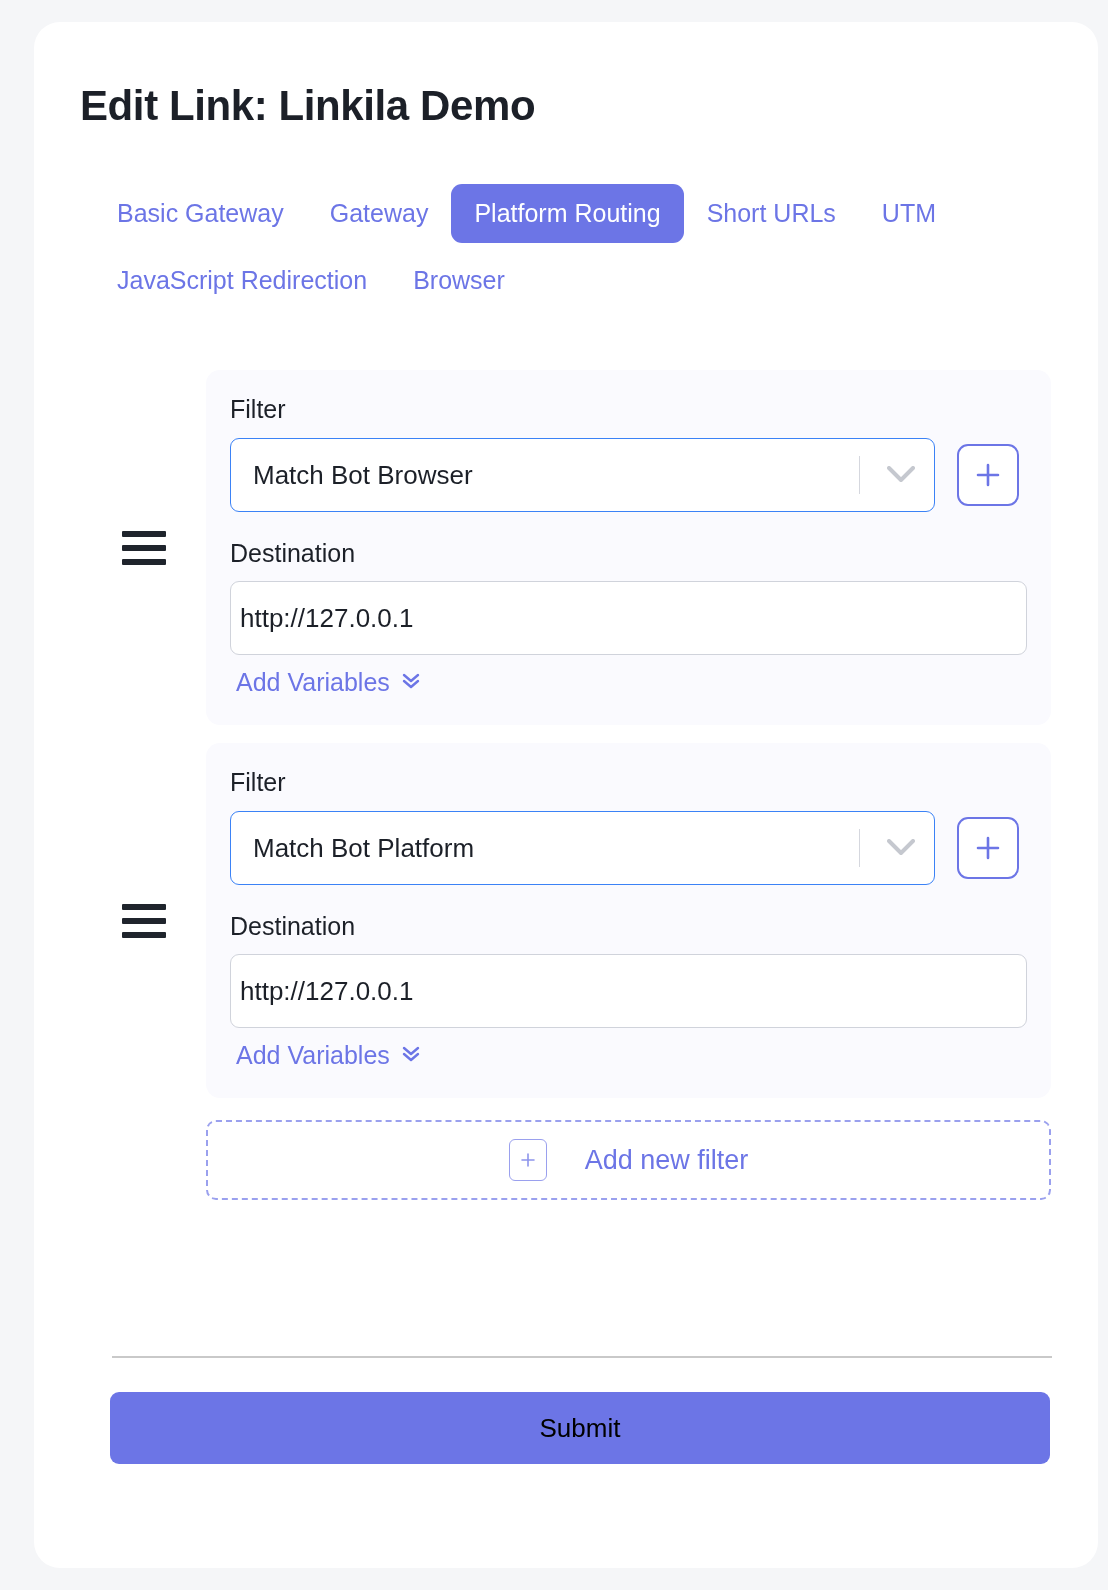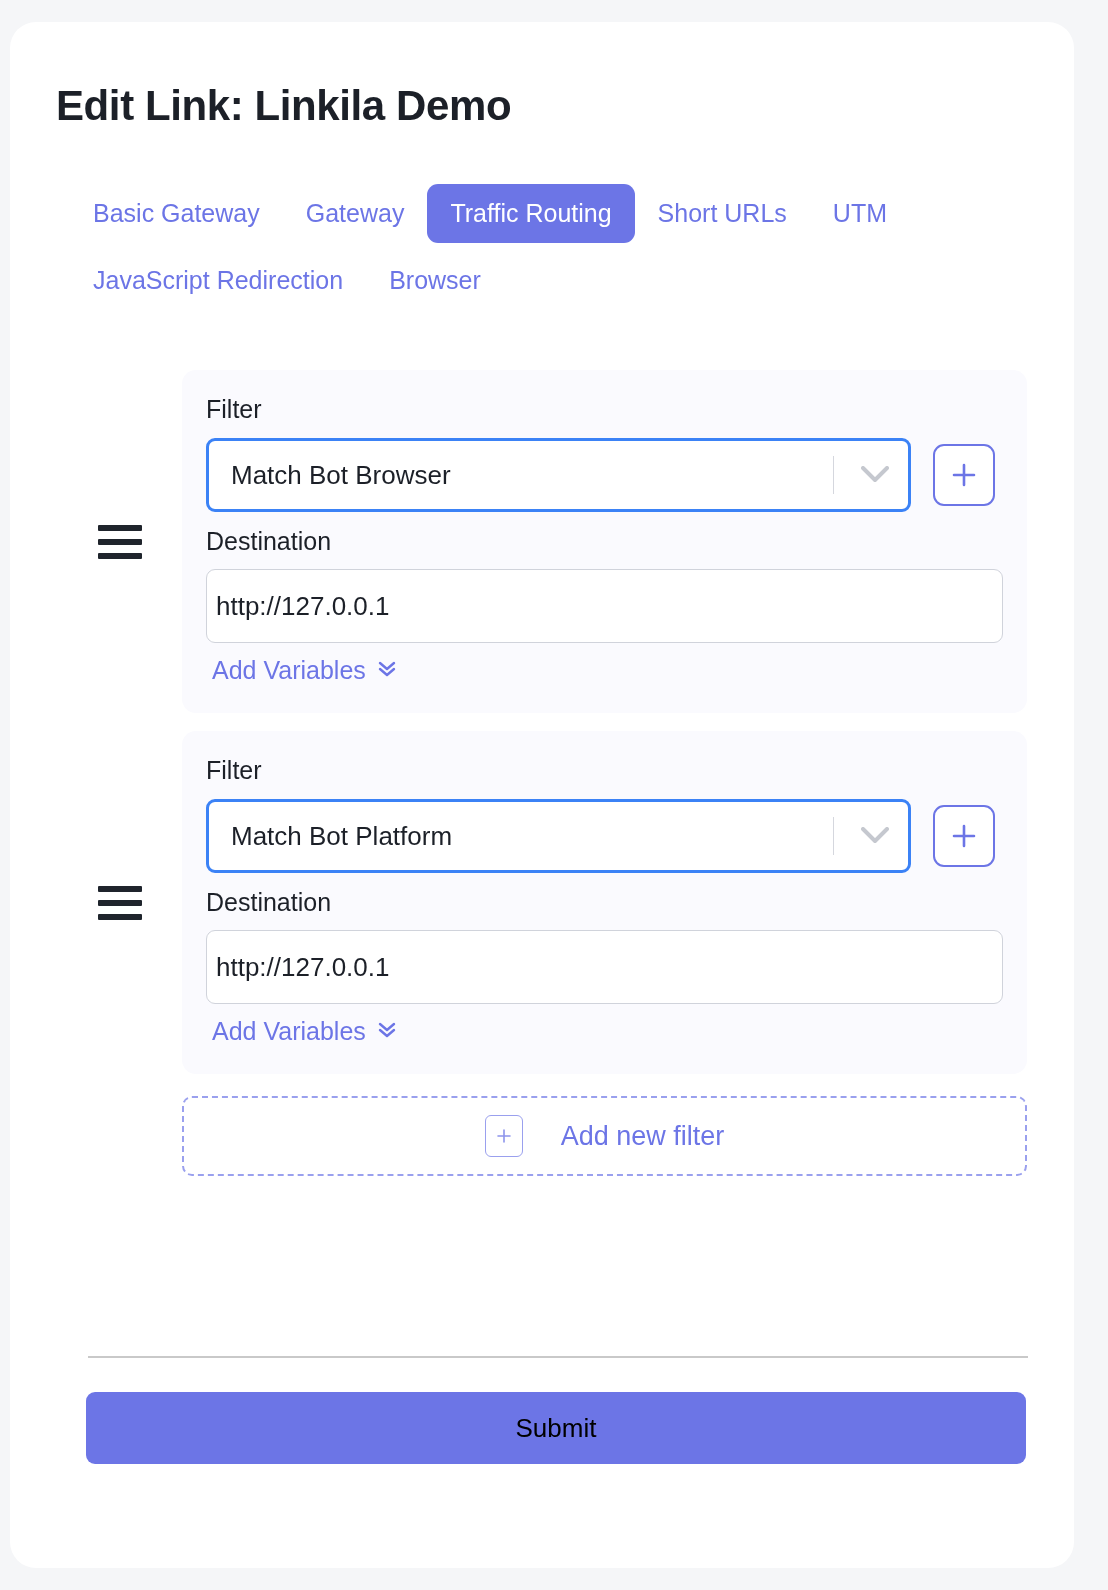--- a/index.html
+++ b/index.html
@@ -10,21 +10,21 @@
   body {
     width: 1108px;
     height: 1590px;
     background: #f5f6f8;
     font-family: "Liberation Sans", sans-serif;
     -webkit-font-smoothing: antialiased;
   }
 
   .page-card {
     position: absolute;
-    left: 10px;
+    left: 34px;
     top: 22px;
     width: 1064px;
     height: 1546px;
     background: #ffffff;
     border-radius: 26px;
     overflow: hidden;
   }
 
   .page-title {
     position: absolute;
@@ -117,21 +117,21 @@
     display: flex;
     align-items: center;
     gap: 22px;
   }
 
   .select-box {
     position: relative;
     flex: 0 0 705px;
     height: 74px;
     background: #ffffff;
-    border: 3px solid #3b82f6;
+    border: 1px solid #3b82f6;
     border-radius: 9px;
     display: flex;
     align-items: center;
     padding: 0 0 0 22px;
     cursor: pointer;
   }
   .select-value {
     font-size: 26px;
     color: #1c2028;
     line-height: 1;
@@ -158,21 +158,21 @@
     border-radius: 11px;
     background: #ffffff;
     display: flex;
     align-items: center;
     justify-content: center;
     cursor: pointer;
     flex: 0 0 62px;
   }
 
   .destination-label {
-    margin-top: 16px;
+    margin-top: 28px;
   }
 
   .text-input {
     width: 100%;
     height: 74px;
     background: #ffffff;
     border: 1px solid #d0d3db;
     border-radius: 9px;
     padding: 0 9px;
     font-size: 26px;
@@ -250,21 +250,21 @@
 </head>
 <body>
 
 <div class="page-card">
 
   <div class="page-title">Edit Link: Linkila Demo</div>
 
   <div class="tabs">
     <button class="tab">Basic Gateway</button>
     <button class="tab">Gateway</button>
-    <button class="tab active">Traffic Routing</button>
+    <button class="tab active">Platform Routing</button>
     <button class="tab">Short URLs</button>
     <button class="tab">UTM</button>
     <button class="tab">JavaScript Redirection</button>
     <button class="tab">Browser</button>
   </div>
 
   <div class="routing-area">
 
     <div class="filter-row">
       <div class="drag-handle">

